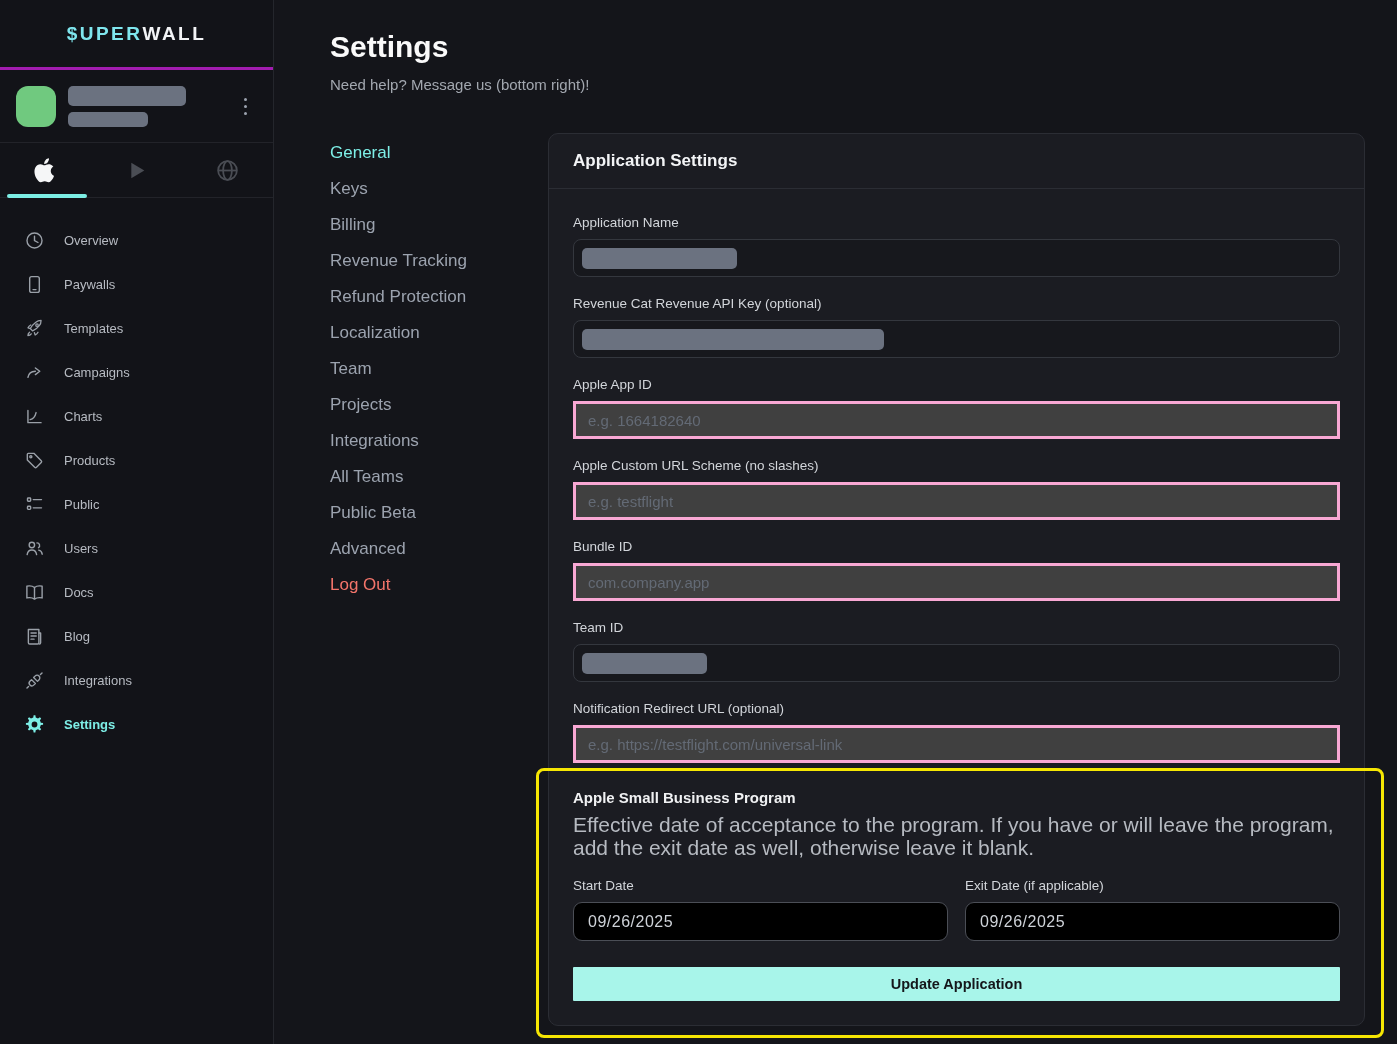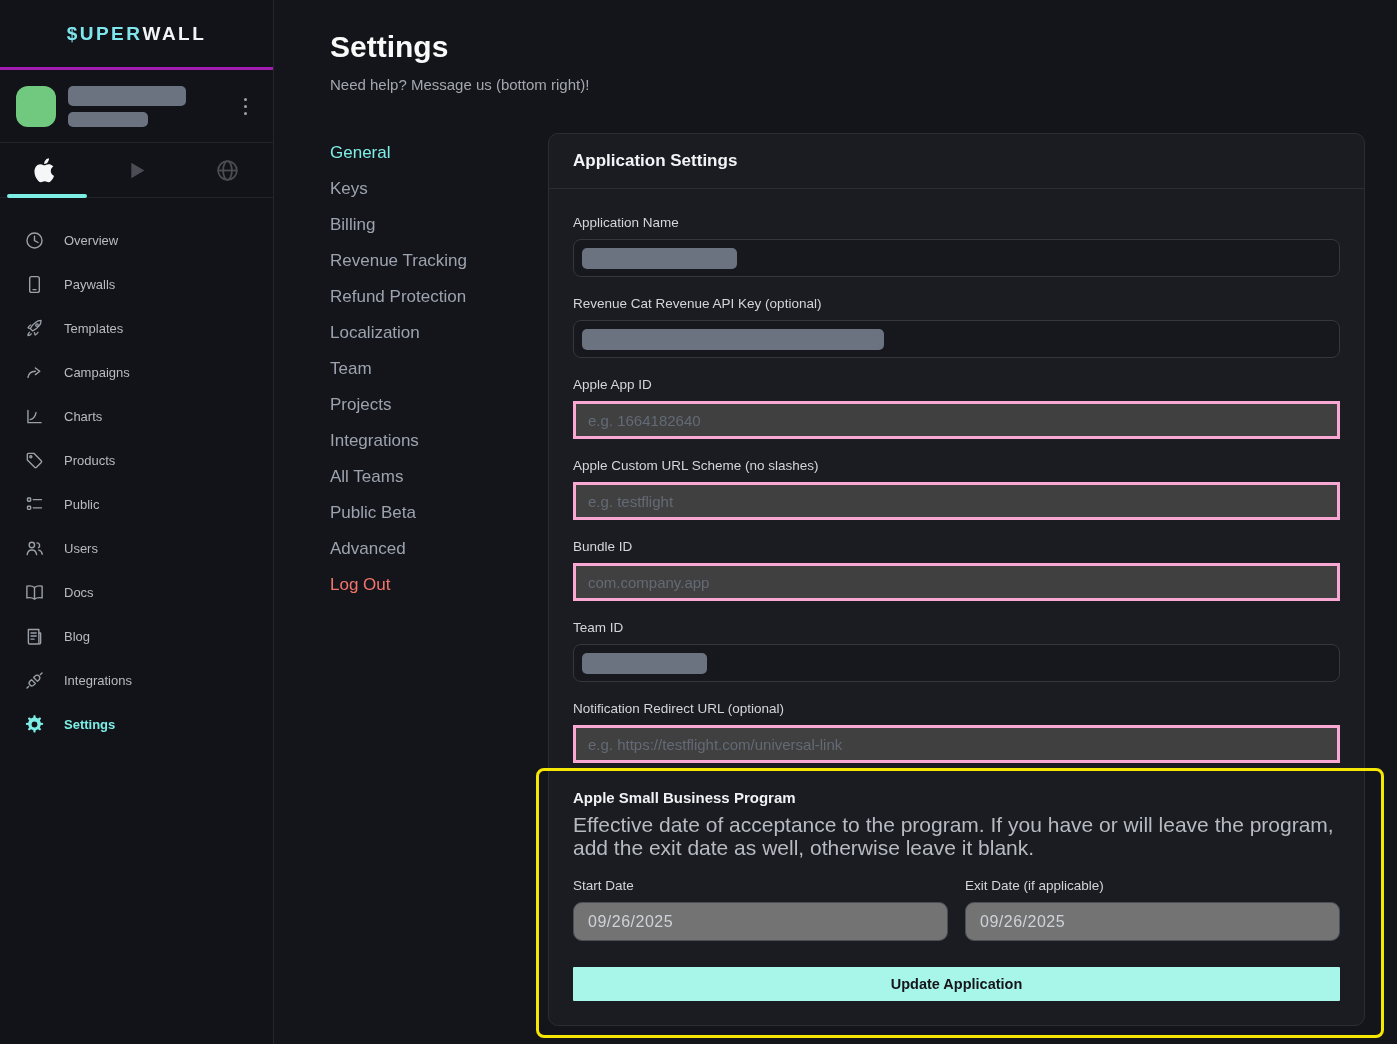--- a/index.html
+++ b/index.html
@@ -146,21 +146,21 @@
   .sbp-title { font-size: 15px; font-weight: bold; color: #f0f1f3; }
   .sbp-desc {
     margin-top: 7px;
     font-size: 21px; line-height: 23px; color: #b6bac1;
     max-width: 790px;
   }
   .dates-row { display: flex; gap: 17px; margin-top: 19px; }
   .date-col { flex: 1; }
   .date-input {
     width: 100%; height: 39px;
-    background: #737373;
+    background: #000000;
     border: 1px solid #4b4e56;
     border-radius: 9px;
     padding: 0 14px;
     font-family: "Liberation Sans", sans-serif;
     font-size: 16px; color: #cfd3d9;
     letter-spacing: 0.5px;
     outline: none;
   }
   .submit-btn {
     display: block;

